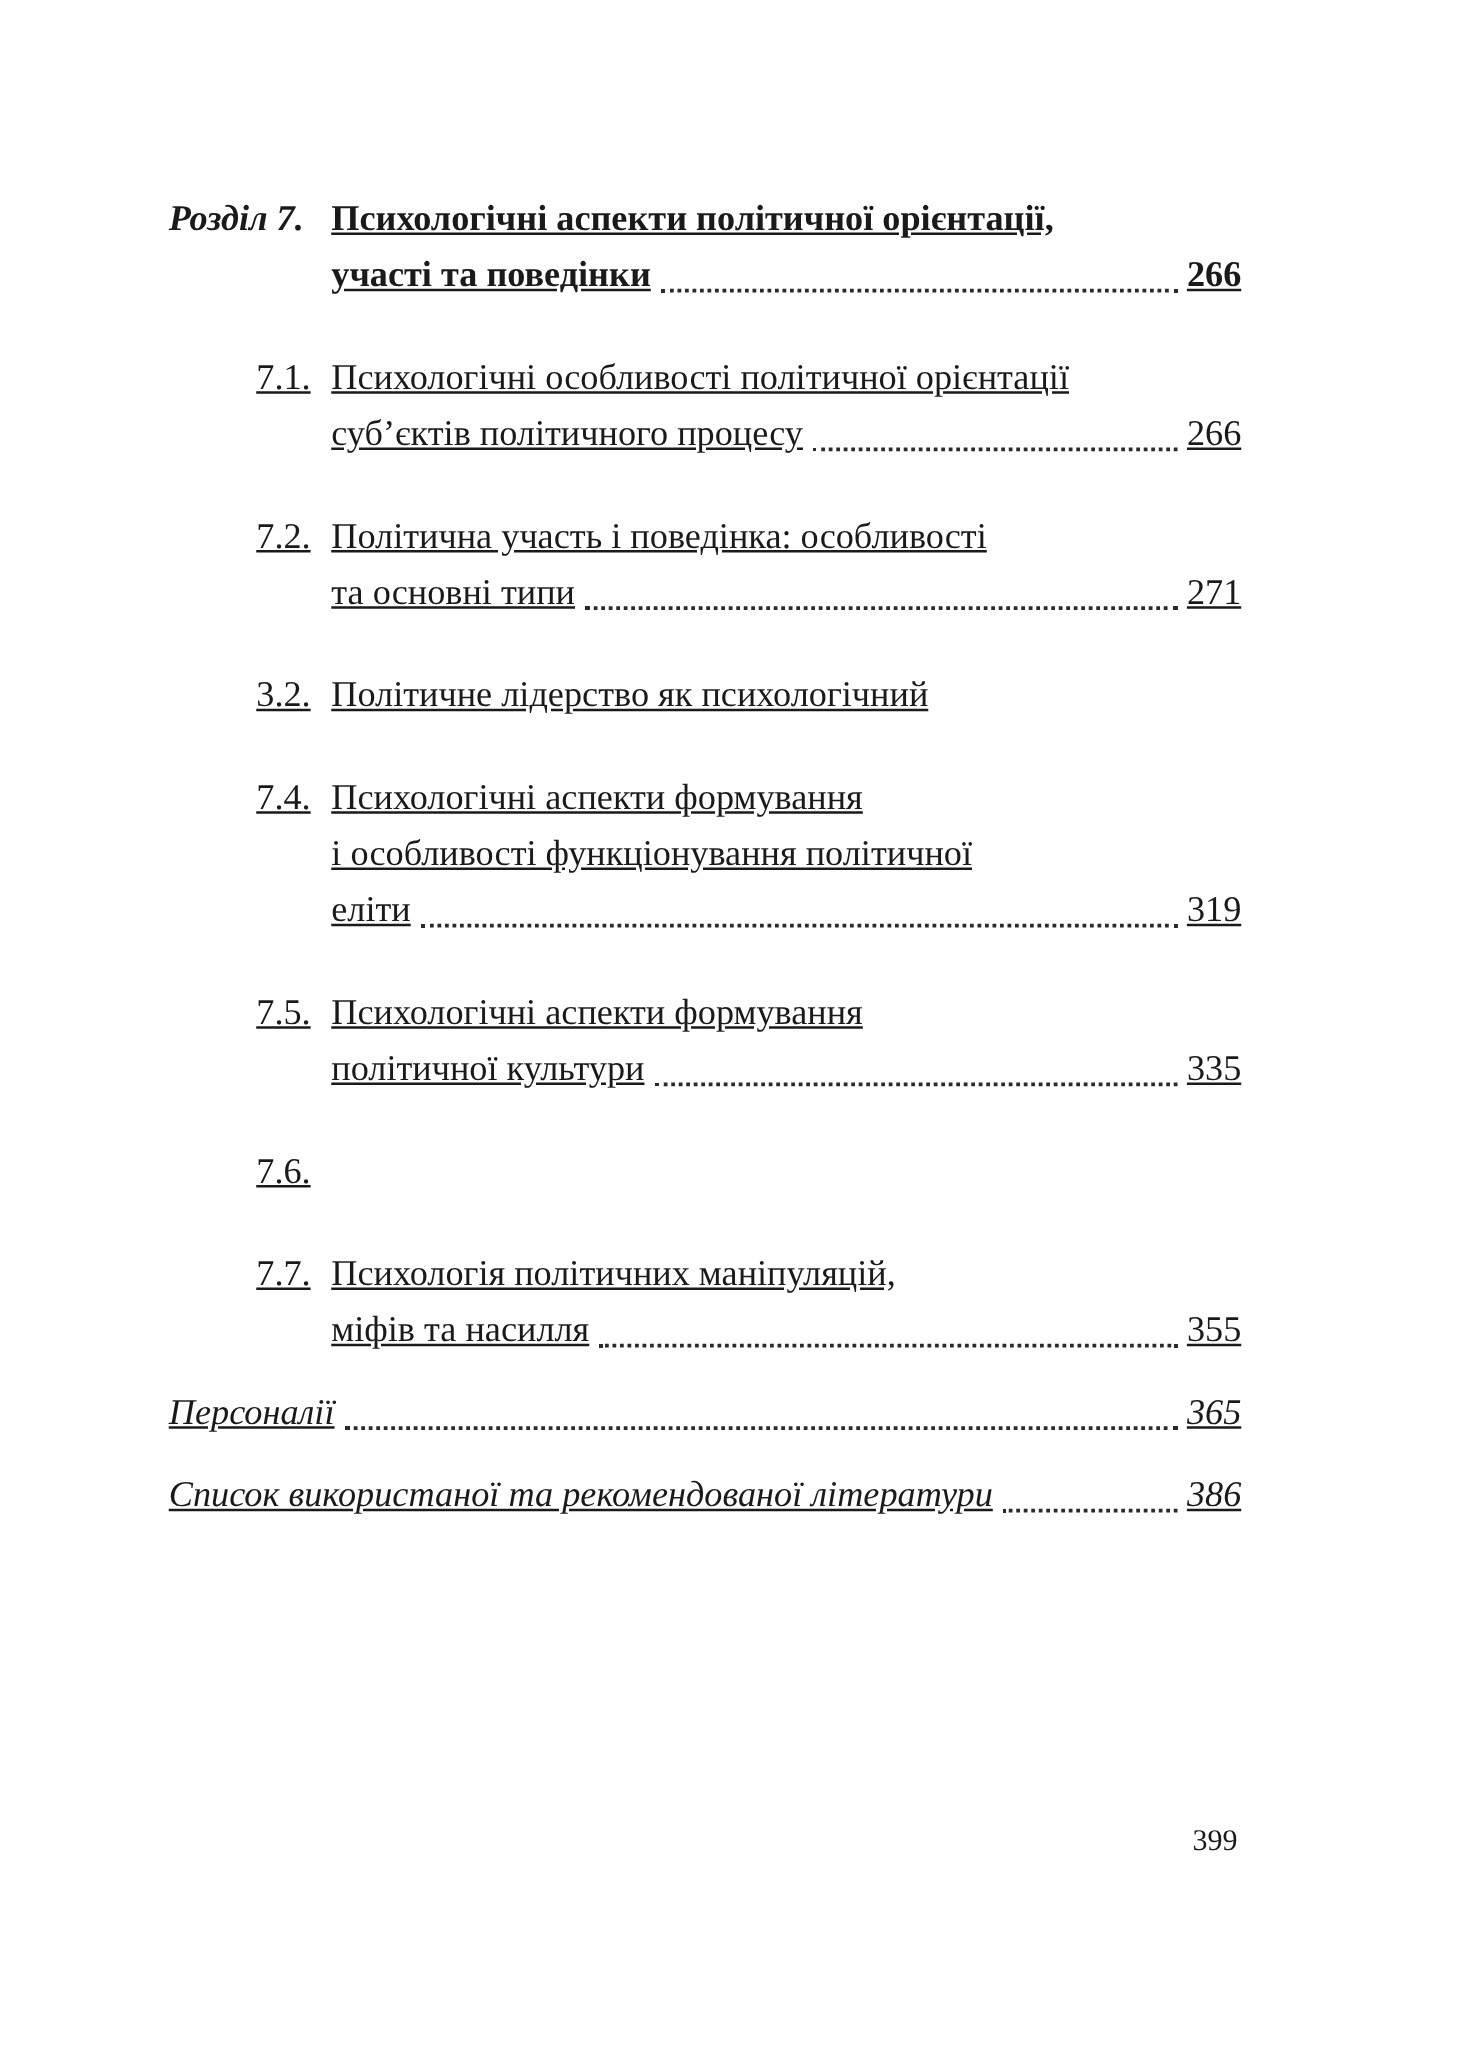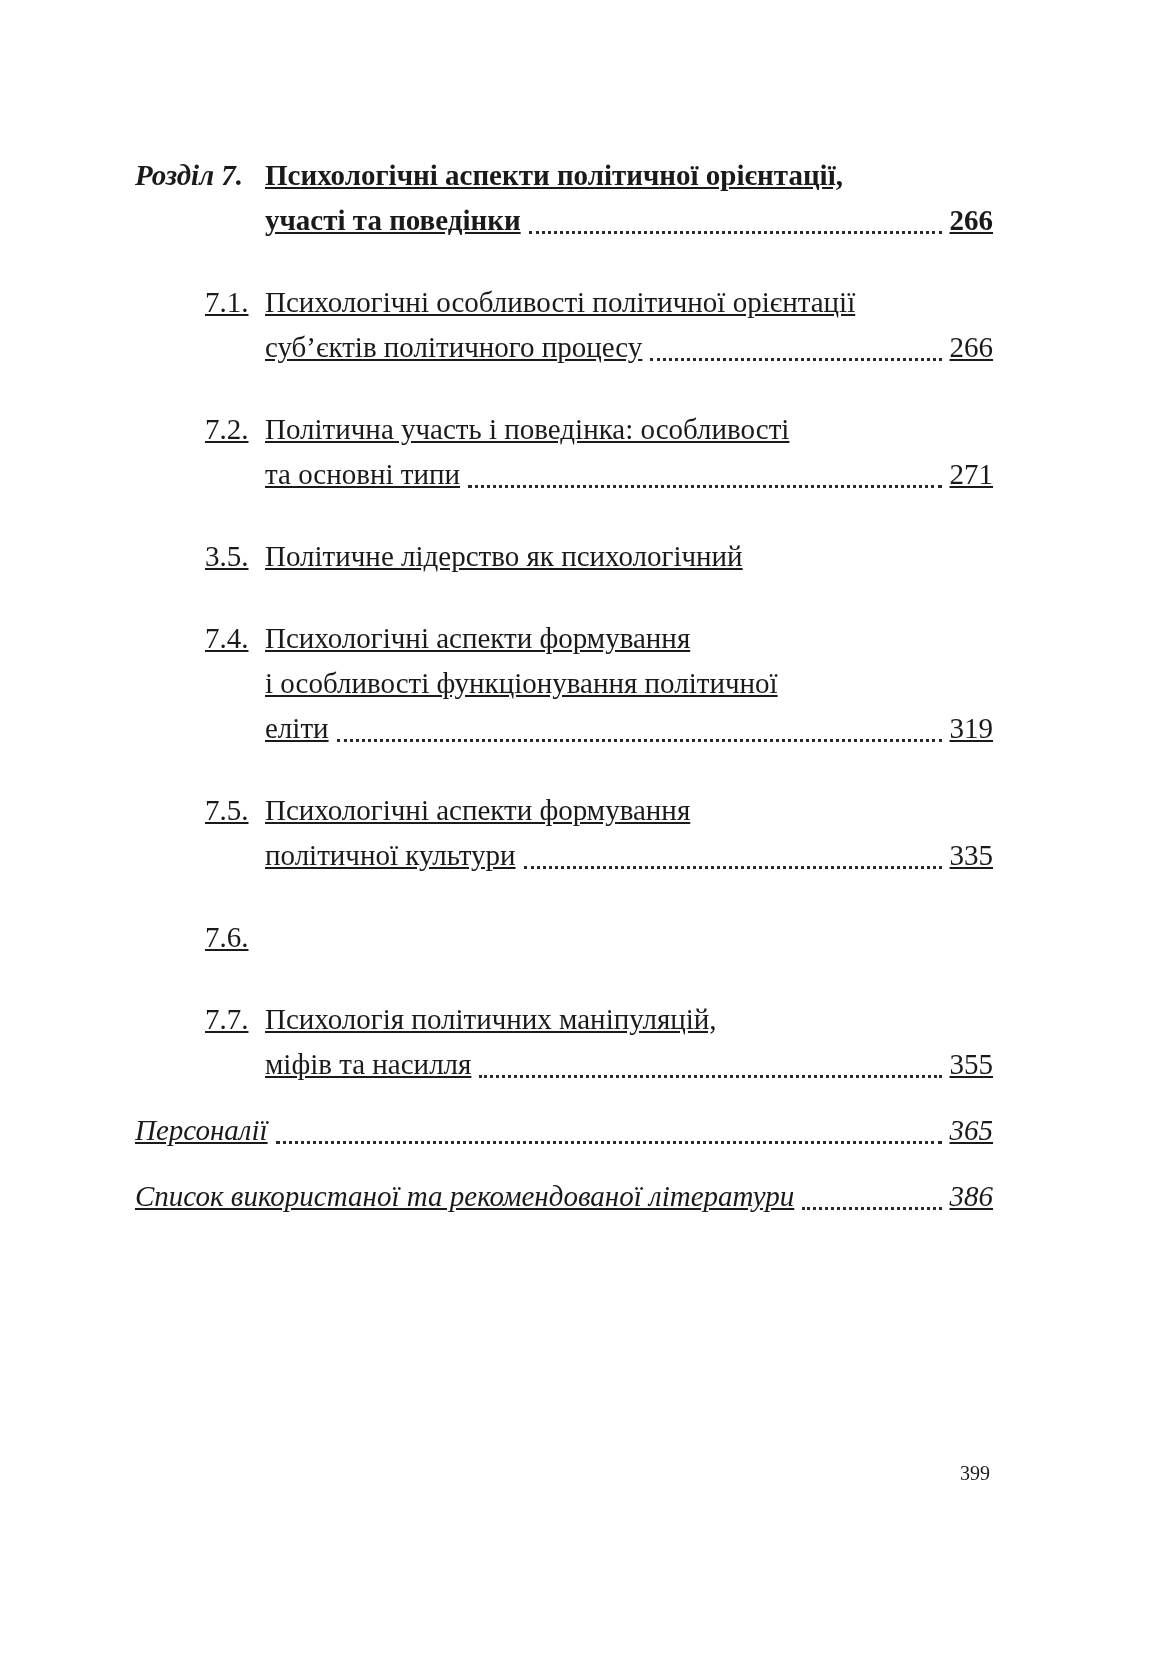--- a/index.html
+++ b/index.html
@@ -73,21 +73,21 @@
   }
   .extra {
     margin-top: 21px;
     font-style: italic;
   }
   .extra .line { width: 100%; }
   .folio {
     position: absolute;
     top: 1455px;
     right: 176px;
-    font-size: 20px;
+    font-size: 24px;
     line-height: 36px;
   }
 </style>
 </head>
 <body>
 
 <div class="page">
   <div class="content">
 
     <div class="entry chapter">
@@ -126,21 +126,21 @@
         </div>
         <div class="line">
           <span>та основні типи</span>
           <span class="leader"></span>
           <span class="pagenum">271</span>
         </div>
       </div>
     </div>
 
     <div class="entry">
-      <div class="num-col">3.5.</div>
+      <div class="num-col">3.2.</div>
       <div class="text-col">
         <div class="line">
           <span>Політичне лідерство як психологічний</span>
         </div>
       </div>
     </div>
 
     <div class="entry">
       <div class="num-col">7.4.</div>
       <div class="text-col">

